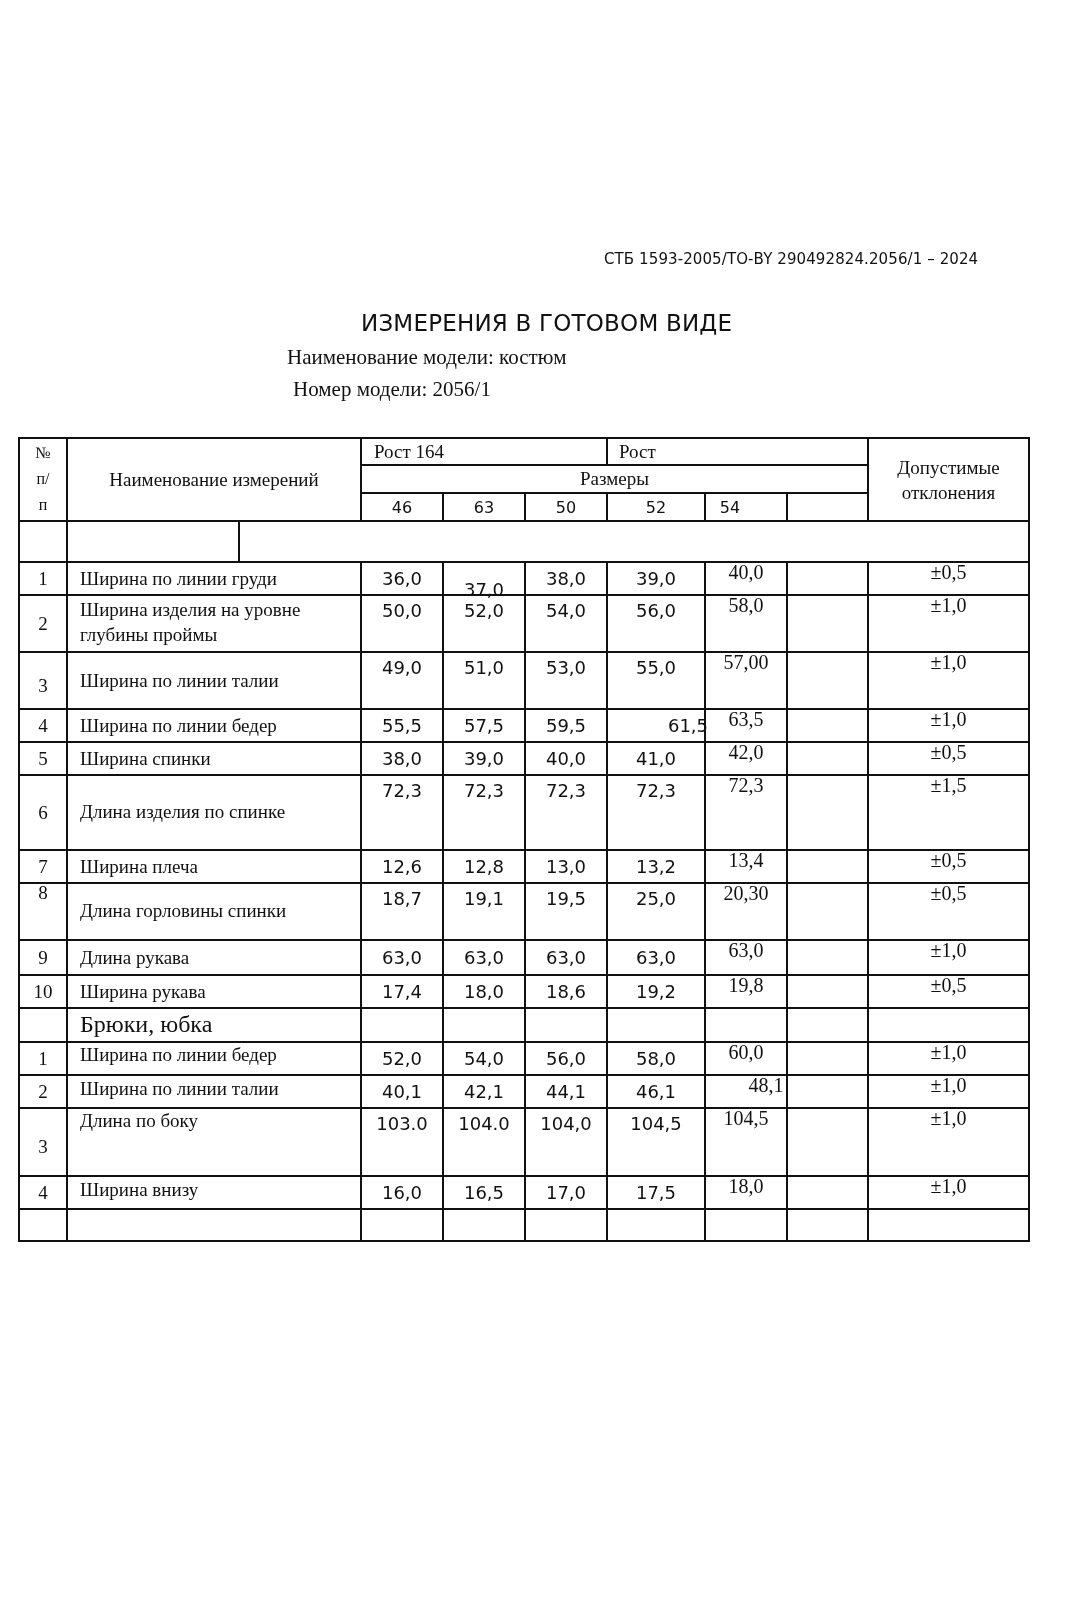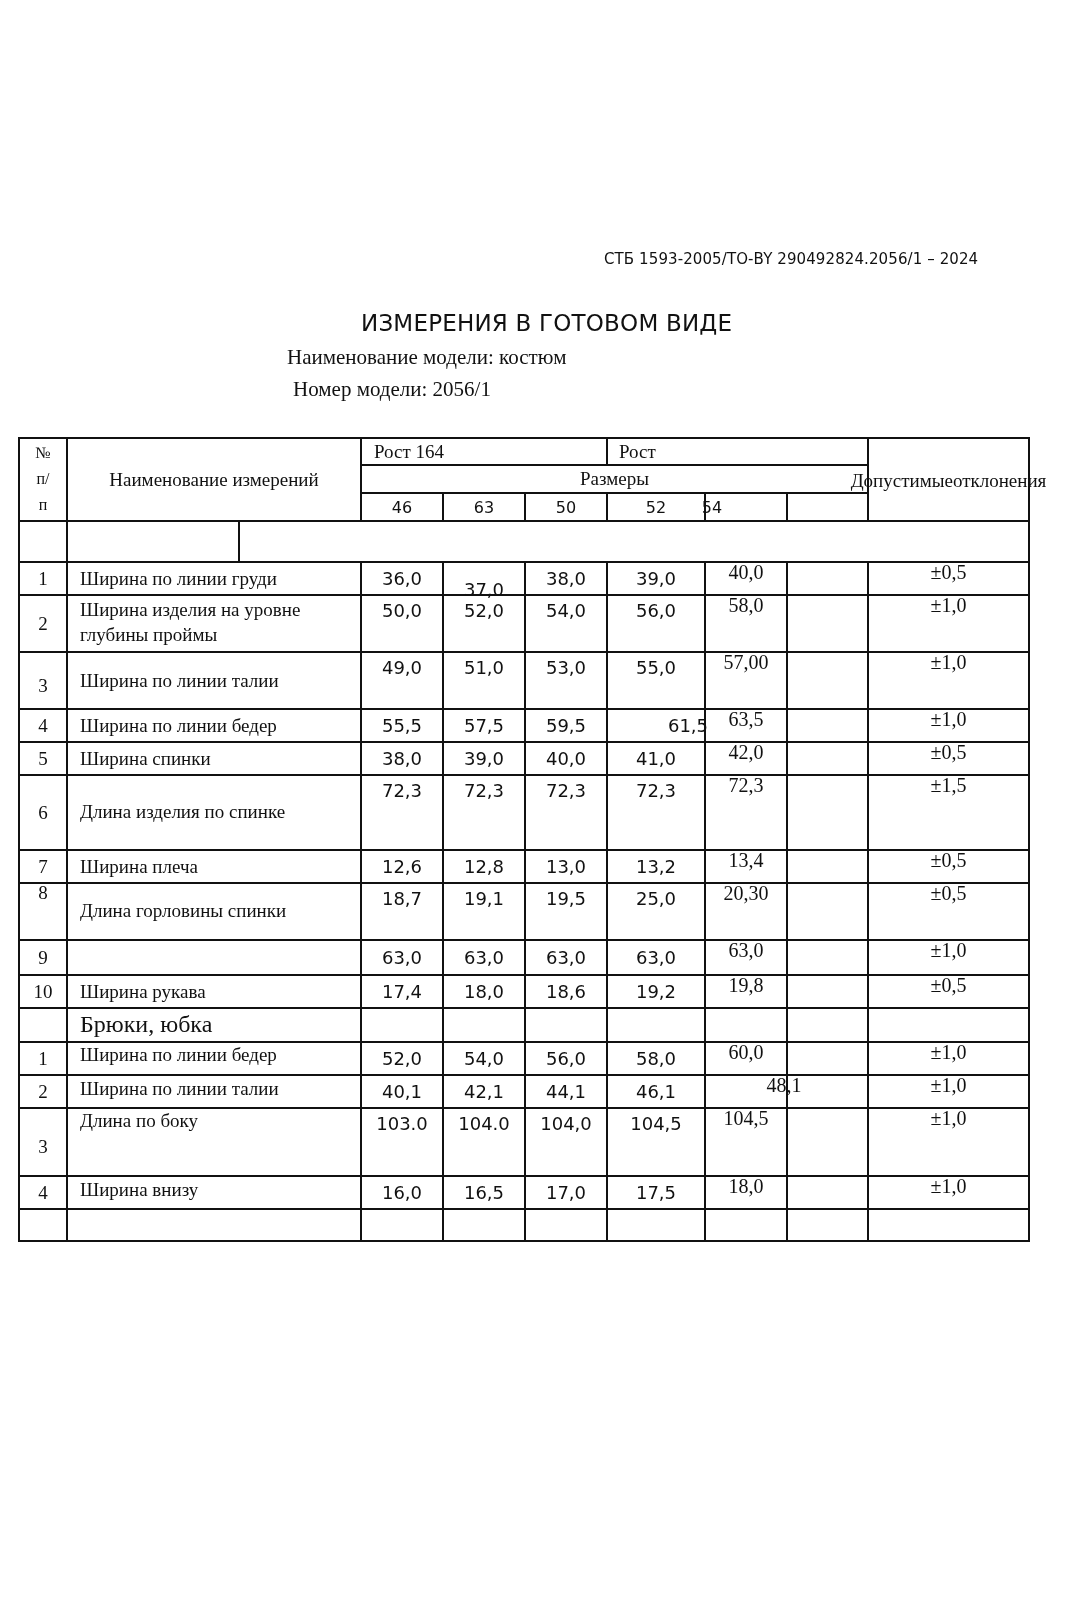--- a/index.html
+++ b/index.html
@@ -80,22 +80,22 @@
     <span>п</span>
   </div>
   <div class="cell hdr" style="left:68px;top:440px;width:292px;height:80px;align-items:center;justify-content:center;">Наименование измерений</div>
   <div class="cell hdr" style="left:374px;top:439px;width:230px;height:25px;align-items:center;">Рост   164</div>
   <div class="cell hdr" style="left:619px;top:439px;width:240px;height:25px;align-items:center;">Рост</div>
   <div class="cell hdr" style="left:362px;top:466px;width:505px;height:26px;align-items:center;justify-content:center;">Размеры</div>
   <div class="cell hdr-num" style="left:362px;top:494px;width:80px;height:26px;">46</div>
   <div class="cell hdr-num" style="left:444px;top:494px;width:80px;height:26px;">63</div>
   <div class="cell hdr-num" style="left:526px;top:494px;width:80px;height:26px;">50</div>
   <div class="cell hdr-num" style="left:608px;top:494px;width:96px;height:26px;">52</div>
-  <div class="cell hdr-num" style="left:672px;top:494px;width:80px;height:26px;">54</div>
-  <div class="cell hdr" style="left:869px;top:440px;width:159px;height:80px;flex-direction:row;align-items:center;justify-content:center;line-height:25px;">
+  <div class="cell hdr-num" style="left:690px;top:494px;width:80px;height:26px;">54</div>
+  <div class="cell hdr" style="left:869px;top:440px;width:159px;height:80px;flex-direction:column;align-items:center;justify-content:center;line-height:25px;">
     <span>Допустимые</span>
     <span>отклонения</span>
   </div>
 
   <div class="cell idx" style="left:20px;top:563px;width:46px;height:31px;align-items:center;">1</div>
   <div class="cell name" style="left:68px;top:563px;width:292px;height:31px;align-items:center;">Ширина по линии груди</div>
   <div class="cell num" style="left:362px;top:563px;width:80px;height:31px;align-items:center;">36,0</div>
   <div class="cell num" style="left:444px;top:568px;width:80px;height:42px;align-items:center;">37,0</div>
   <div class="cell num" style="left:526px;top:563px;width:80px;height:31px;align-items:center;">38,0</div>
   <div class="cell num" style="left:608px;top:563px;width:96px;height:31px;align-items:center;">39,0</div>
@@ -159,20 +159,21 @@
   <div class="cell idx" style="left:20px;top:882px;width:46px;height:25px;align-items:flex-start;">8</div>
   <div class="cell name" style="left:68px;top:895px;width:292px;height:30px;align-items:center;">Длина горловины спинки</div>
   <div class="cell num" style="left:362px;top:886px;width:80px;height:25px;align-items:center;">18,7</div>
   <div class="cell num" style="left:444px;top:886px;width:80px;height:25px;align-items:center;">19,1</div>
   <div class="cell num" style="left:526px;top:886px;width:80px;height:25px;align-items:center;">19,5</div>
   <div class="cell num" style="left:608px;top:886px;width:96px;height:25px;align-items:center;">25,0</div>
   <div class="cell num54" style="left:706px;top:882px;width:80px;height:25px;align-items:flex-start;">20,30</div>
   <div class="cell tol" style="left:869px;top:882px;width:159px;height:25px;align-items:flex-start;">±0,5</div>
 
   <div class="cell idx" style="left:20px;top:941px;width:46px;height:33px;align-items:center;">9</div>
+  <div class="cell name" style="left:68px;top:941px;width:292px;height:33px;align-items:center;">Длина рукава</div>
   <div class="cell num" style="left:362px;top:941px;width:80px;height:33px;align-items:center;">63,0</div>
   <div class="cell num" style="left:444px;top:941px;width:80px;height:33px;align-items:center;">63,0</div>
   <div class="cell num" style="left:526px;top:941px;width:80px;height:33px;align-items:center;">63,0</div>
   <div class="cell num" style="left:608px;top:941px;width:96px;height:33px;align-items:center;">63,0</div>
   <div class="cell num54" style="left:706px;top:939px;width:80px;height:31px;align-items:flex-start;">63,0</div>
   <div class="cell tol" style="left:869px;top:939px;width:159px;height:31px;align-items:flex-start;">±1,0</div>
 
   <div class="cell idx" style="left:20px;top:976px;width:46px;height:31px;align-items:center;">10</div>
   <div class="cell name" style="left:68px;top:976px;width:292px;height:31px;align-items:center;">Ширина рукава</div>
   <div class="cell num" style="left:362px;top:976px;width:80px;height:31px;align-items:center;">17,4</div>
@@ -192,21 +193,21 @@
   <div class="cell num" style="left:608px;top:1043px;width:96px;height:31px;align-items:center;">58,0</div>
   <div class="cell num54" style="left:706px;top:1041px;width:80px;height:28px;align-items:flex-start;">60,0</div>
   <div class="cell tol" style="left:869px;top:1041px;width:159px;height:28px;align-items:flex-start;">±1,0</div>
 
   <div class="cell idx" style="left:20px;top:1076px;width:46px;height:31px;align-items:center;">2</div>
   <div class="cell name" style="left:68px;top:1074px;width:292px;height:28px;align-items:center;">Ширина по линии талии</div>
   <div class="cell num" style="left:362px;top:1076px;width:80px;height:31px;align-items:center;">40,1</div>
   <div class="cell num" style="left:444px;top:1076px;width:80px;height:31px;align-items:center;">42,1</div>
   <div class="cell num" style="left:526px;top:1076px;width:80px;height:31px;align-items:center;">44,1</div>
   <div class="cell num" style="left:608px;top:1076px;width:96px;height:31px;align-items:center;">46,1</div>
-  <div class="cell num54" style="left:724px;top:1074px;width:80px;height:28px;align-items:flex-start;padding-left:40px;">48,1</div>
+  <div class="cell num54" style="left:706px;top:1074px;width:80px;height:28px;align-items:flex-start;padding-left:40px;">48,1</div>
   <div class="cell tol" style="left:869px;top:1074px;width:159px;height:28px;align-items:flex-start;">±1,0</div>
 
   <div class="cell idx" style="left:20px;top:1109px;width:46px;height:66px;align-items:center;padding-top:10px;">3</div>
   <div class="cell name" style="left:68px;top:1107px;width:292px;height:26px;align-items:center;">Длина по боку</div>
   <div class="cell num" style="left:362px;top:1111px;width:80px;height:25px;align-items:center;">103.0</div>
   <div class="cell num" style="left:444px;top:1111px;width:80px;height:25px;align-items:center;">104.0</div>
   <div class="cell num" style="left:526px;top:1111px;width:80px;height:25px;align-items:center;">104,0</div>
   <div class="cell num" style="left:608px;top:1111px;width:96px;height:25px;align-items:center;">104,5</div>
   <div class="cell num54" style="left:706px;top:1107px;width:80px;height:25px;align-items:flex-start;">104,5</div>
   <div class="cell tol" style="left:869px;top:1107px;width:159px;height:25px;align-items:flex-start;">±1,0</div>

